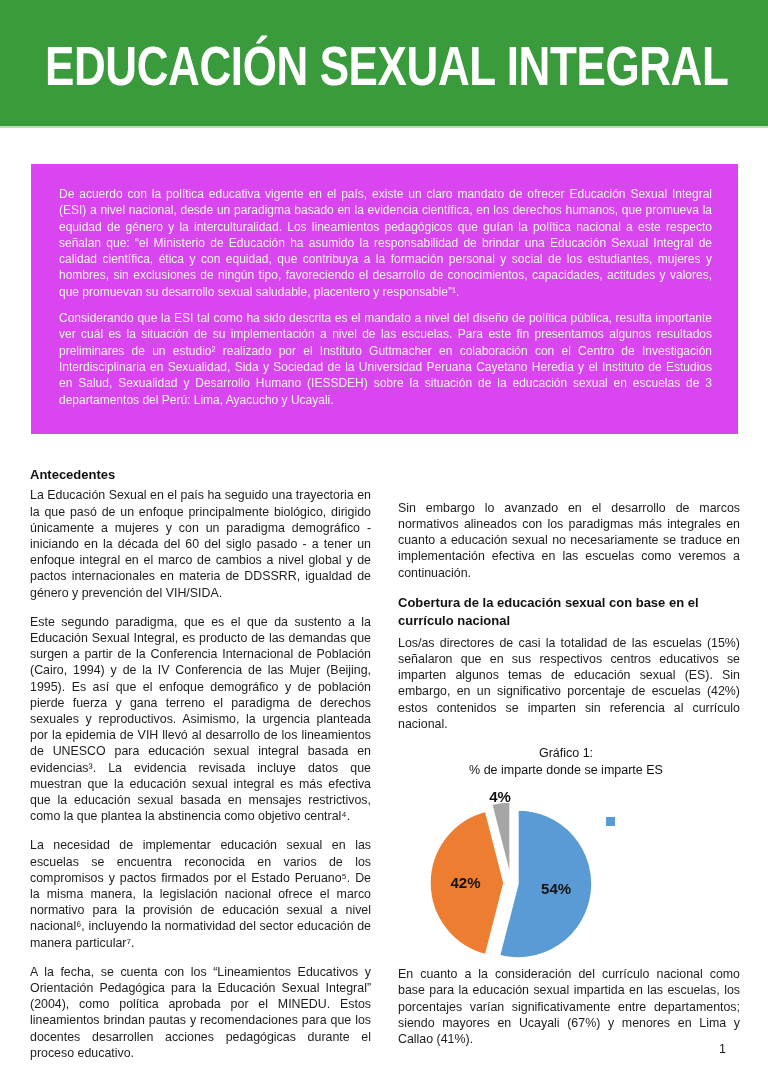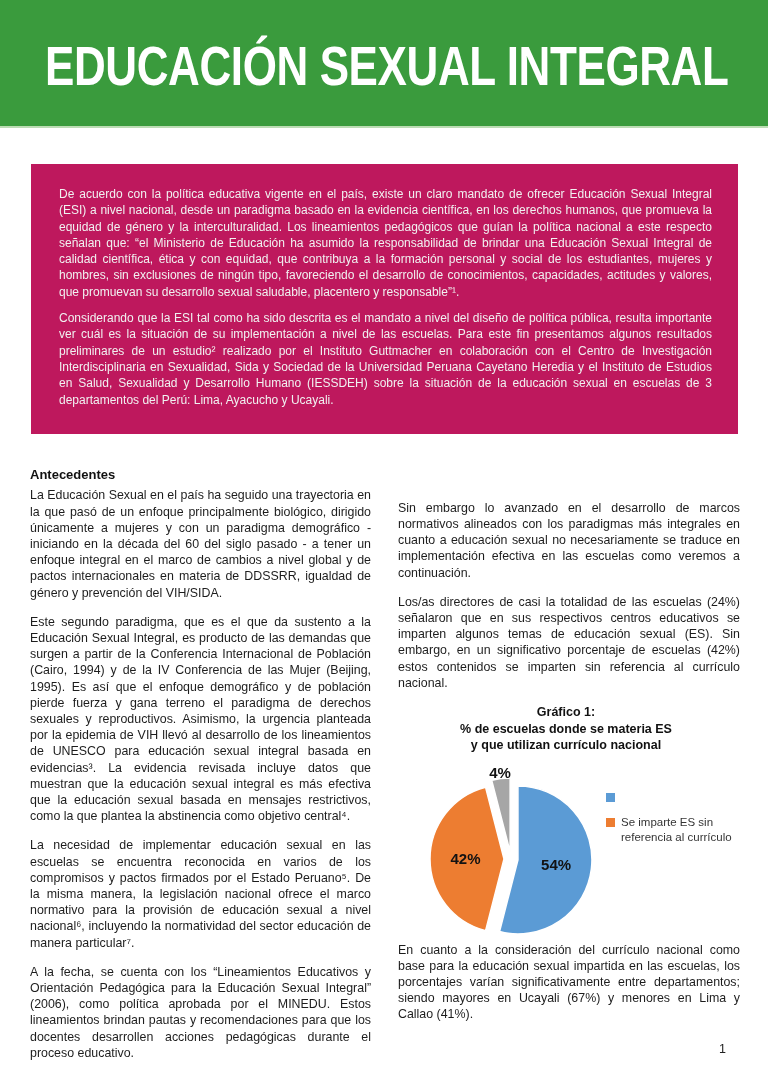--- a/index.html
+++ b/index.html
@@ -28,21 +28,21 @@
     display:flex;gap:27px;margin:32px 28px 0 30px;
   }
   .col{font-size:12.4px;line-height:16.2px;text-align:justify;}
   .col-left{width:348px;}
   .col-right{width:349px;margin-top:34px;}
   .col p{margin:0 0 13px 0;}
   .col h2{font-size:13px;line-height:18.5px;margin:0 0 3px 0;color:#111;text-align:left;}
   .col h2.sub{margin:2px 0 4px 0;}
   .chart{margin:2px 0 0 0;}
   .chart-title{
-    text-align:center;font-weight:bold;font-size:12.5px;line-height:16.5px;color:#111;
+    text-align:center;font-weight:normal;font-size:12.5px;line-height:16.5px;color:#111;
     margin:2px 6px 8px 0;
   }
   .chart-body{display:flex;align-items:flex-start;}
   .pie{flex:none;}
   .pie-label{font-weight:bold;font-size:15px;fill:#121212;}
   .legend{flex:1;padding-top:28px;padding-left:3px;}
   .legend-item{display:flex;margin-bottom:13px;}
   .legend-swatch{flex:none;width:9px;height:9px;margin:3px 6px 0 0;display:inline-block;}
   .legend-label{font-size:11.5px;line-height:15px;color:#353535;text-align:left;}
   .page-number{
@@ -51,61 +51,57 @@
 </style>
 </head>
 <body>
 
 <div class="page">
 
   <header class="banner" style="background: rgb(58, 155, 61);">
     <h1 class="banner-title">EDUCACIÓN SEXUAL INTEGRAL</h1>
   </header>
 
-  <section class="intro-box" style="background: #be185d; padding-left: 28px;">
+  <section class="intro-box" style="background: #d946ef; padding-left: 28px;">
     <p>De acuerdo con la política educativa vigente en el país, existe un claro mandato de ofrecer Educación Sexual Integral (ESI) a nivel nacional, desde un paradigma basado en la evidencia científica, en los derechos humanos, que promueva la equidad de género y la interculturalidad. Los lineamientos pedagógicos que guían la política nacional a este respecto señalan que: “el Ministerio de Educación ha asumido la responsabilidad de brindar una Educación Sexual Integral de calidad científica, ética y con equidad, que contribuya a la formación personal y social de los estudiantes, mujeres y hombres, sin exclusiones de ningún tipo, favoreciendo el desarrollo de conocimientos, capacidades, actitudes y valores, que promuevan su desarrollo sexual saludable, placentero y responsable”¹.</p>
     <p>Considerando que la ESI tal como ha sido descrita es el mandato a nivel del diseño de política pública, resulta importante ver cuál es la situación de su implementación a nivel de las escuelas. Para este fin presentamos algunos resultados preliminares de un estudio² realizado por el Instituto Guttmacher en colaboración con el Centro de Investigación Interdisciplinaria en Sexualidad, Sida y Sociedad de la Universidad Peruana Cayetano Heredia y el Instituto de Estudios en Salud, Sexualidad y Desarrollo Humano (IESSDEH) sobre la situación de la educación sexual en escuelas de 3 departamentos del Perú: Lima, Ayacucho y Ucayali.</p>
   </section>
 
   <main class="columns">
 
     <div class="col col-left">
       <h2>Antecedentes</h2>
       <p>La Educación Sexual en el país ha seguido una trayectoria en la que pasó de un enfoque principalmente biológico, dirigido únicamente a mujeres y con un paradigma demográfico - iniciando en la década del 60 del siglo pasado - a tener un enfoque integral en el marco de cambios a nivel global y de pactos internacionales en materia de DDSSRR, igualdad de género y prevención del VIH/SIDA.</p>
       <p>Este segundo paradigma, que es el que da sustento a la Educación Sexual Integral, es producto de las demandas que surgen a partir de la Conferencia Internacional de Población (Cairo, 1994) y de la IV Conferencia de las Mujer (Beijing, 1995). Es así que el enfoque demográfico y de población pierde fuerza y gana terreno el paradigma de derechos sexuales y reproductivos. Asimismo, la urgencia planteada por la epidemia de VIH llevó al desarrollo de los lineamientos de UNESCO para educación sexual integral basada en evidencias³. La evidencia revisada incluye datos que muestran que la educación sexual integral es más efectiva que la educación sexual basada en mensajes restrictivos, como la que plantea la abstinencia como objetivo central⁴.</p>
       <p>La necesidad de implementar educación sexual en las escuelas se encuentra reconocida en varios de los compromisos y pactos firmados por el Estado Peruano⁵. De la misma manera, la legislación nacional ofrece el marco normativo para la provisión de educación sexual a nivel nacional⁶, incluyendo la normatividad del sector educación de manera particular⁷.</p>
-      <p>A la fecha, se cuenta con los “Lineamientos Educativos y Orientación Pedagógica para la Educación Sexual Integral” (2006), como política aprobada por el MINEDU. Estos lineamientos brindan pautas y recomendaciones para que los docentes desarrollen acciones pedagógicas durante el proceso educativo.</p>
+      <p>A la fecha, se cuenta con los “Lineamientos Educativos y Orientación Pedagógica para la Educación Sexual Integral” (2004), como política aprobada por el MINEDU. Estos lineamientos brindan pautas y recomendaciones para que los docentes desarrollen acciones pedagógicas durante el proceso educativo.</p>
     </div>
 
     <div class="col col-right">
       <p>Sin embargo lo avanzado en el desarrollo de marcos normativos alineados con los paradigmas más integrales en cuanto a educación sexual no necesariamente se traduce en implementación efectiva en las escuelas como veremos a continuación.</p>
-      <p>Los/as directores de casi la totalidad de las escuelas (24%) señalaron que en sus respectivos centros educativos se imparten algunos temas de educación sexual (ES). Sin embargo, en un significativo porcentaje de escuelas (42%) estos contenidos se imparten sin referencia al currículo nacional.</p>
+      <h2 class="sub">Cobertura de la educación sexual con base en el currículo nacional</h2>
+      <p>Los/as directores de casi la totalidad de las escuelas (15%) señalaron que en sus respectivos centros educativos se imparten algunos temas de educación sexual (ES). Sin embargo, en un significativo porcentaje de escuelas (42%) estos contenidos se imparten sin referencia al currículo nacional.</p>
 
       <div class="chart">
         <div class="chart-title">
           <div>Gráfico 1:</div>
-          <div>% de escuelas donde se materia ES</div>
-          <div>y que utilizan currículo nacional</div>
+          <div>% de imparte donde se imparte ES</div>
         </div>
         <div class="chart-body">
           <svg class="pie" viewBox="0 0 205 180" width="205" height="180" xmlns="http://www.w3.org/2000/svg">
               <path d="M 119.94480290920134 97.87733263495014 L 119.94480290920134 23.877332634950136 A 74 74 0 1 1 101.54175125900207 169.55248655846884 Z" fill="#5b9bd5" stroke="#ffffff" stroke-width="1.5"></path>
               <text x="158.1" y="107.7" text-anchor="middle" class="pie-label">54%</text>
               <path d="M 106 97 L 87.59694834980073 168.6751539235187 A 74 74 0 0 1 87.59694834980077 25.324846076481293 Z" fill="#ed7d31" stroke="#ffffff" stroke-width="1.5"></path>
               <text x="67.5" y="102.0" text-anchor="middle" class="pie-label">42%</text>
               <path d="M 112.12266736504988 90.05519709079866 L 93.71961571485065 18.38004316727995 A 74 74 0 0 1 112.12266736504986 16.055197090798657 Z" fill="#a6a6a6" stroke="#ffffff" stroke-width="1.5"></path>
               <text x="102.1" y="15.7" text-anchor="middle" class="pie-label">4%</text>
             </svg>
           <div class="legend">
               <div class="legend-item">
                 <span class="legend-swatch" style="background: rgb(91, 155, 213);"></span>
-              </div>
-              <div class="legend-item">
-                <span class="legend-swatch" style="background: rgb(237, 125, 49);"></span>
-                <span class="legend-label">Se imparte ES sin referencia al currículo</span>
               </div>
             </div>
         </div>
       </div>
 
       <p>En cuanto a la consideración del currículo nacional como base para la educación sexual impartida en las escuelas, los porcentajes varían significativamente entre departamentos; siendo mayores en Ucayali (67%) y menores en Lima y Callao (41%).</p>
     </div>
 
   </main>
 

